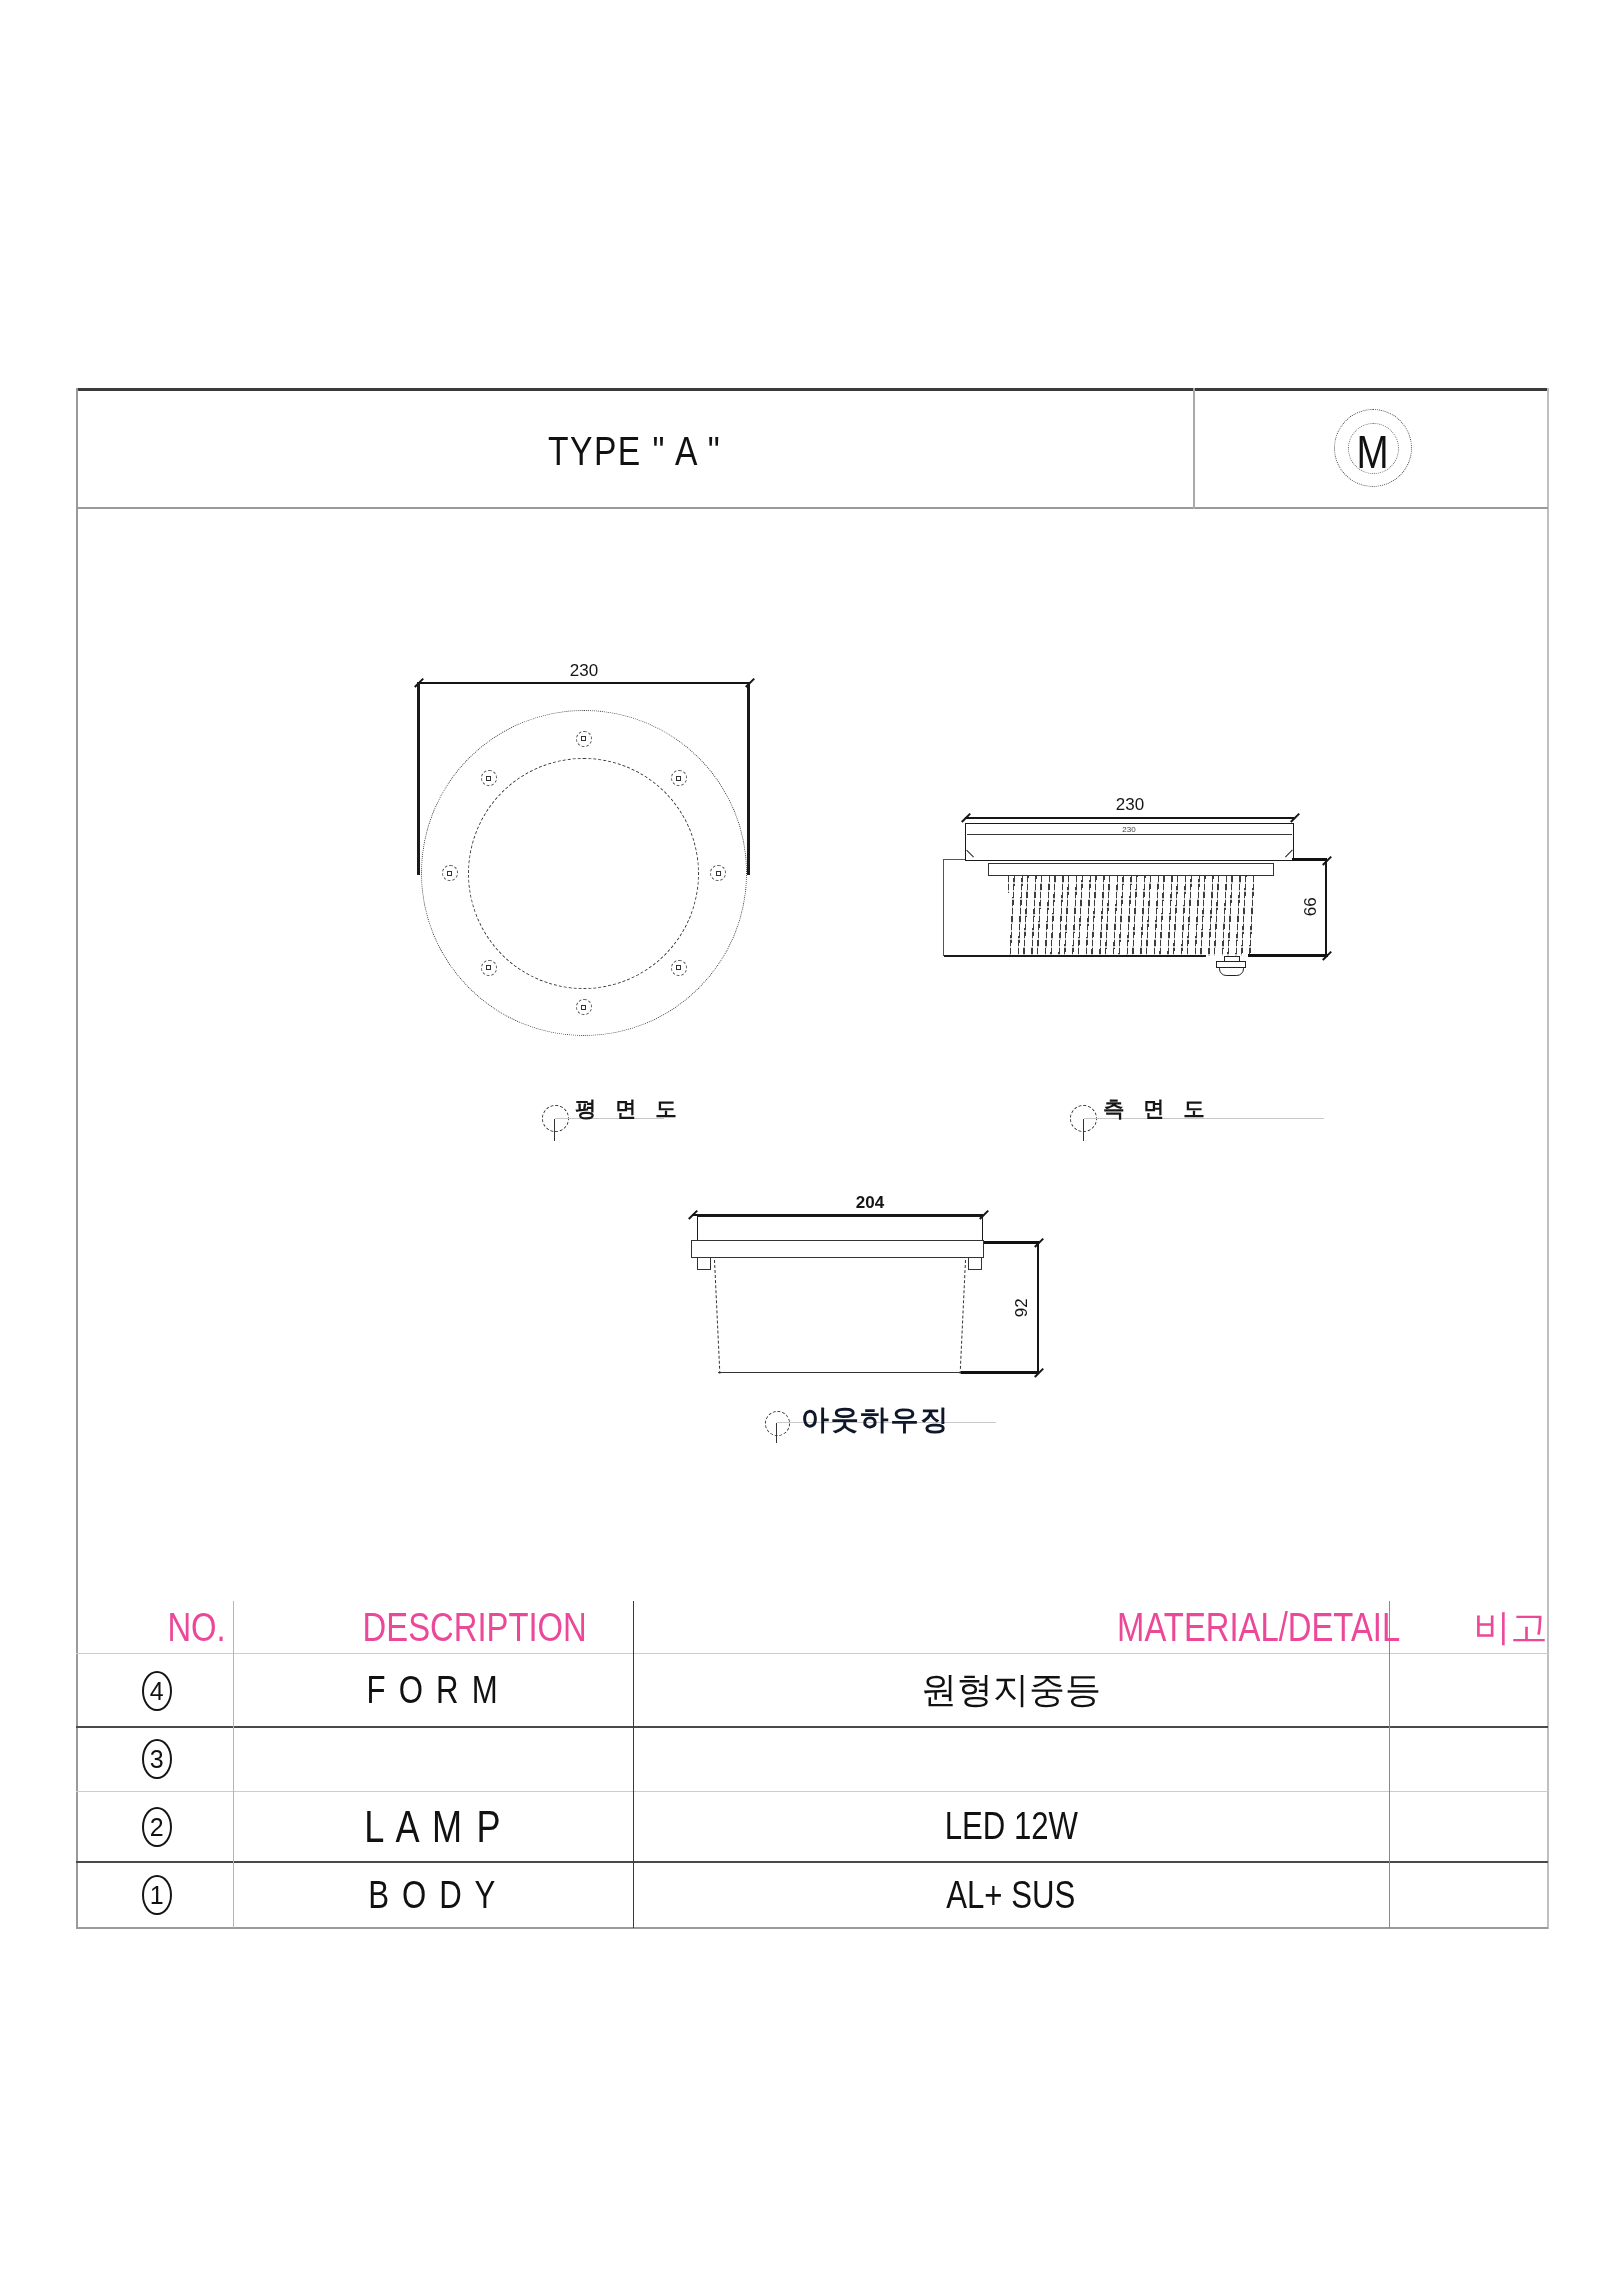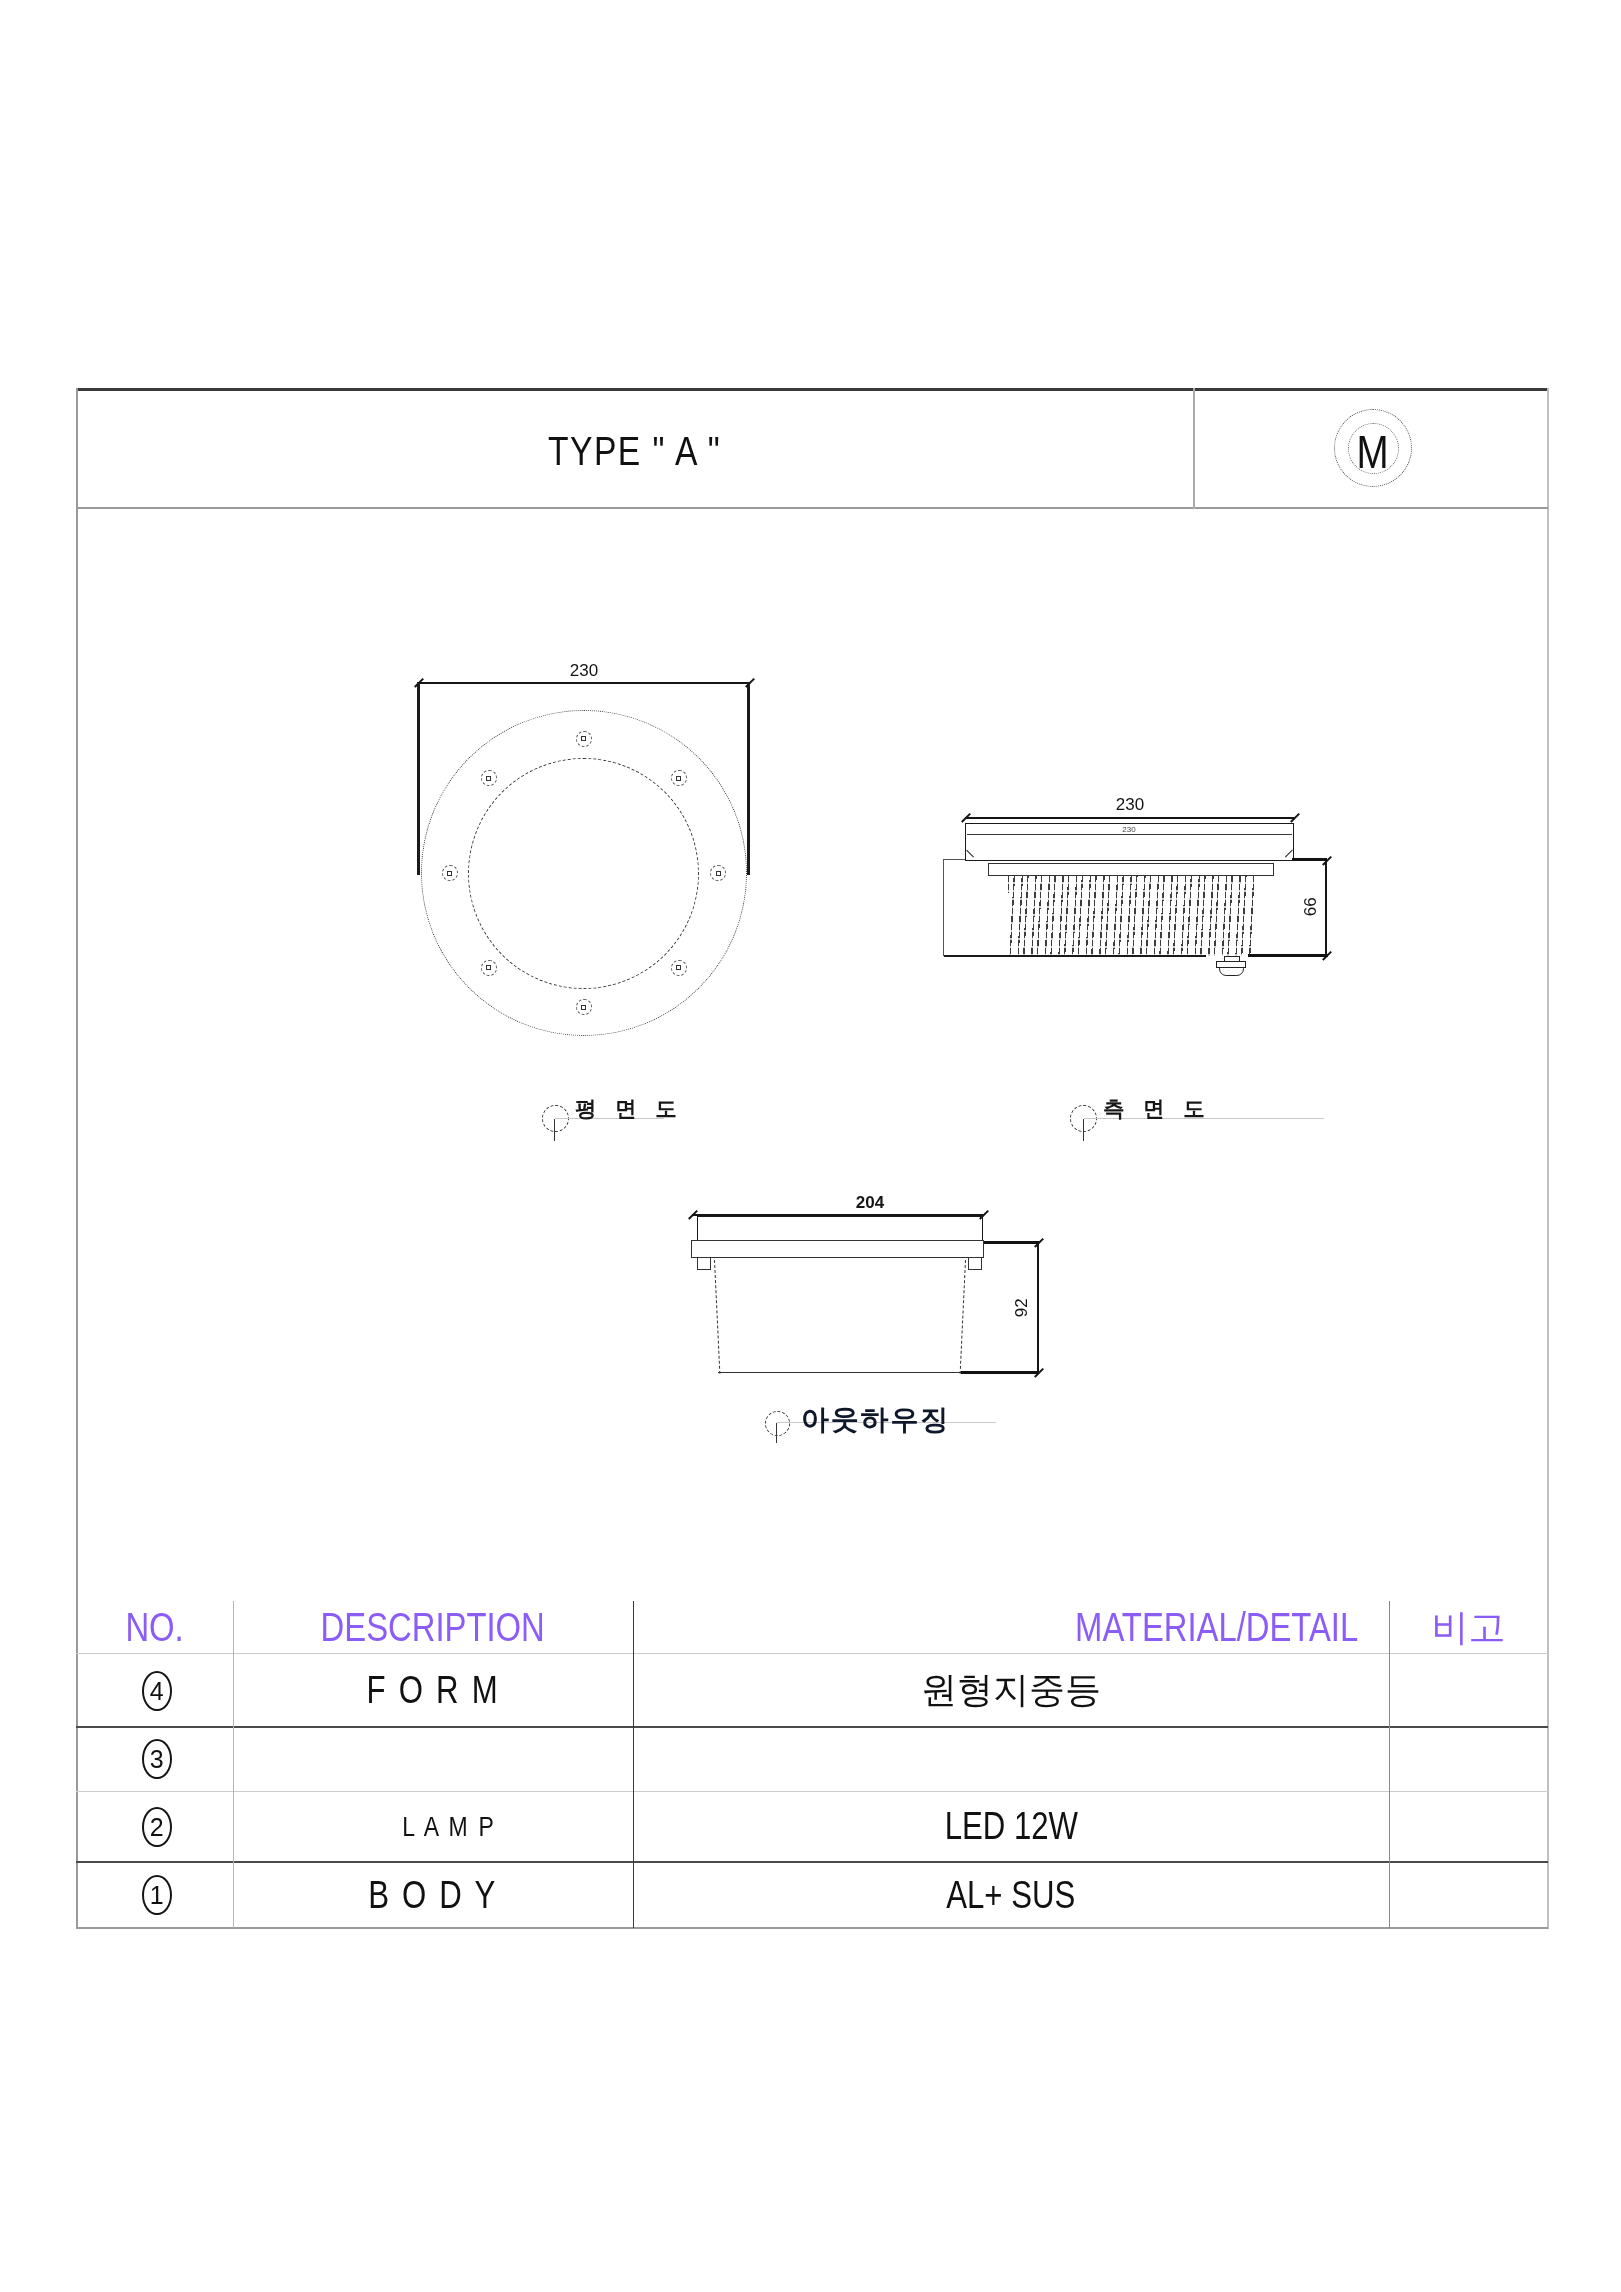--- a/index.html
+++ b/index.html
@@ -9,21 +9,21 @@
   .txt{position:absolute;white-space:nowrap;}
   .ctr{text-align:center;}
   .cd{display:inline-block;transform:scaleX(0.82);transform-origin:center;white-space:nowrap;}
   .dimnum{font-size:17px;color:#151515;}
   .tick{position:absolute;width:11.6px;height:1.8px;background:#151515;transform:rotate(-45deg);}
   .circle{position:absolute;border-radius:50%;box-sizing:border-box;}
   .box{position:absolute;box-sizing:border-box;}
   .vlabel{position:absolute;width:39px;height:19.7px;text-align:center;transform:rotate(-90deg);}
   .viewlab{font-size:21.5px;font-weight:bold;color:#171717;letter-spacing:6.3px;}
   .tcell{position:absolute;display:flex;align-items:center;justify-content:center;}
-  .th{font-size:40px;color:#8b5cf6;}
+  .th{font-size:40px;color:#ec4899;padding-left:42px;}
   .cnum{position:absolute;width:29.6px;height:40px;border:2.2px solid #151515;border-radius:50%;
         box-sizing:border-box;display:flex;align-items:center;justify-content:center;font-size:25px;}
   .fins{position:absolute;
         background-image:
           repeating-linear-gradient(180deg, rgba(255,255,255,0) 0 6.3px, rgba(255,255,255,0.75) 6.3px 8px),
           repeating-linear-gradient(93deg, #3d3d3d 0 1.4px, transparent 1.4px 5.6px, #3d3d3d 5.6px 7px, transparent 7px 13.6px);}
 </style>
 </head>
 <body>
 
@@ -189,21 +189,21 @@
     <span>원형지중등</span>
   </div>
 
   <div class="cnum" style="left:142px;top:1739px;">
     <span>3</span>
   </div>
 
   <div class="cnum" style="left:142px;top:1807px;">
     <span>2</span>
   </div>
-  <div class="tcell" style="left:233px;top:1792px;width:400px;height:69px;font-size:28px;letter-spacing:2.7px;margin-left:16px;">
+  <div class="tcell" style="left:233px;top:1792px;width:400px;height:69px;font-size:44px;letter-spacing:2.7px;">
     <span class="cd">L A M P</span>
   </div>
   <div class="tcell" style="left:633px;top:1792px;width:756px;height:69px;font-size:38px;">
     <span class="cd">LED 12W</span>
   </div>
 
   <div class="cnum" style="left:142px;top:1875px;">
     <span>1</span>
   </div>
   <div class="tcell" style="left:233px;top:1863px;width:400px;height:65px;font-size:38px;letter-spacing:2.7px;">

